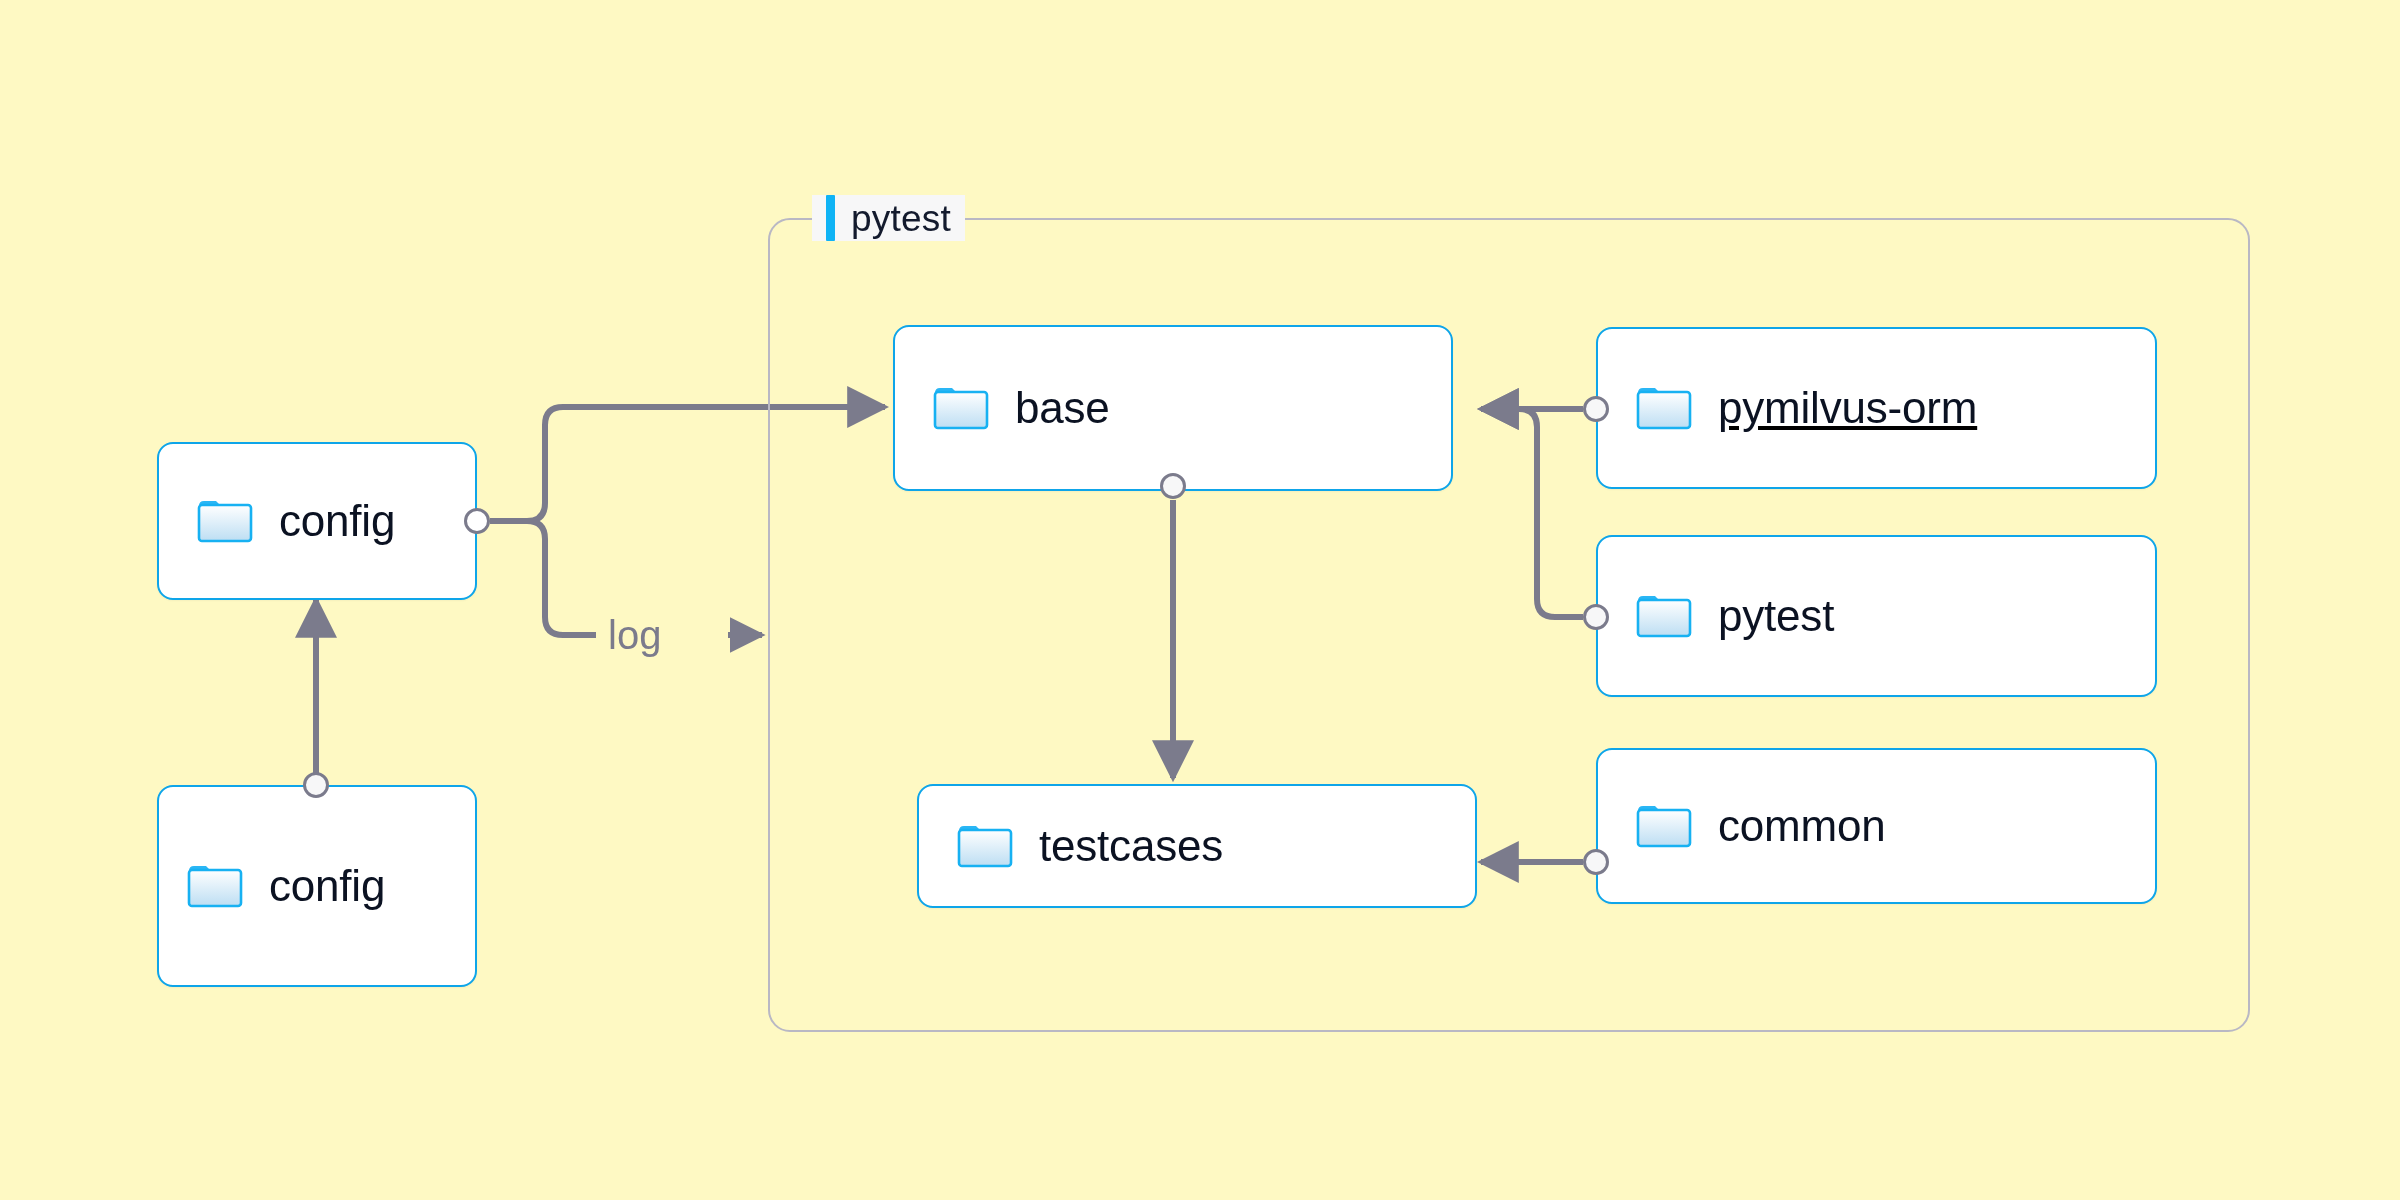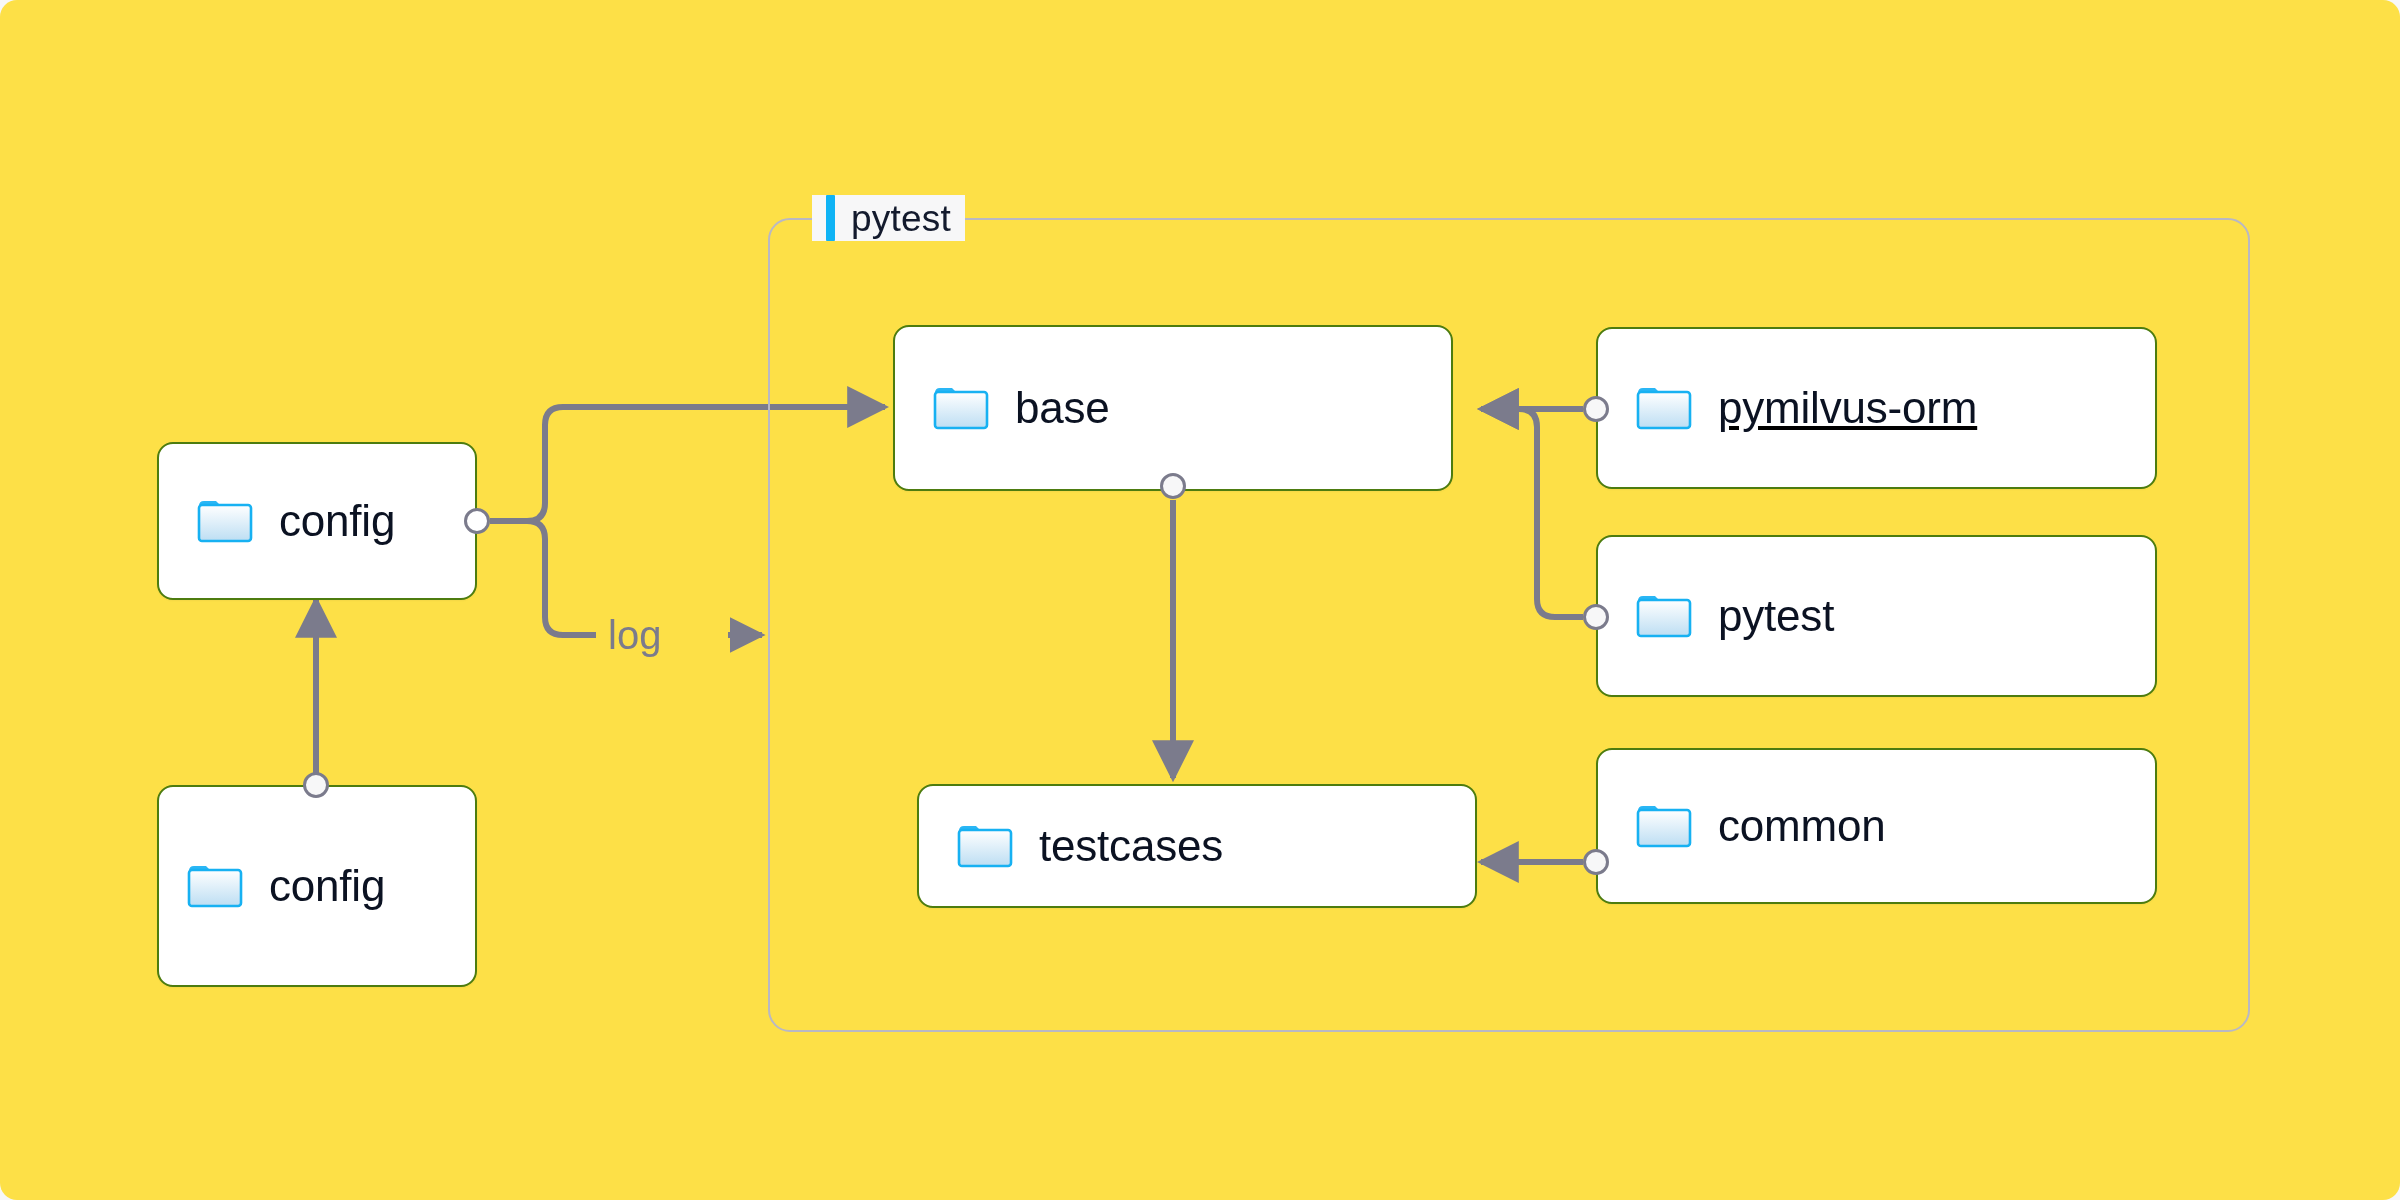--- a/index.html
+++ b/index.html
@@ -4,24 +4,23 @@
 <style>
   html, body {
     margin: 0;
     padding: 0;
     background: #f7f7f8;
   }
   #stage {
     position: relative;
     width: 2400px;
     height: 1200px;
-    background: #fde047;
+    background: #fef9c3;
     font-family: "Liberation Sans", sans-serif;
     overflow: hidden;
-    border-radius: 17px;
   }
   #wires {
     position: absolute;
     left: 0; top: 0;
     width: 2400px;
     height: 1200px;
     pointer-events: none;
   }
 
   
@@ -54,21 +53,21 @@
     letter-spacing: 0.2px;
     line-height: 1;
     white-space: nowrap;
   }
 
   
   .node {
     position: absolute;
     box-sizing: border-box;
     background: #ffffff;
-    border: 2px solid #4d7c0f;
+    border: 2px solid #0ea5e9;
     border-radius: 16px;
     display: flex;
     align-items: center;
     padding-left: 38px;
     gap: 26px;
     box-shadow: 0 1px 2px rgba(20,20,40,0.04);
   }
   .node .nlabel {
     font-size: 44px;
     color: #0b1222;

